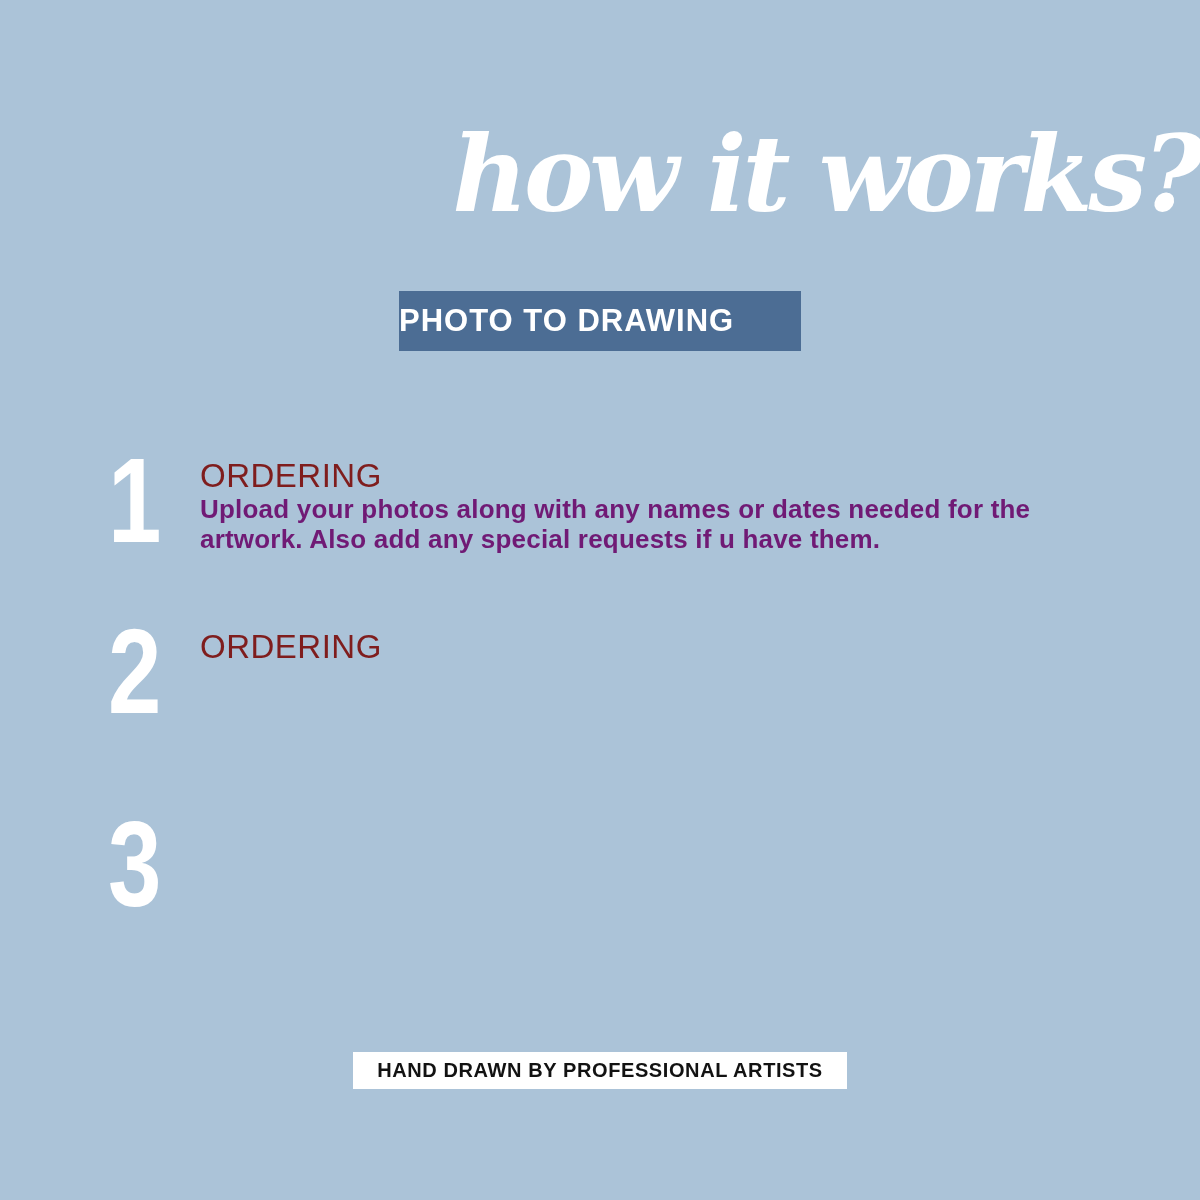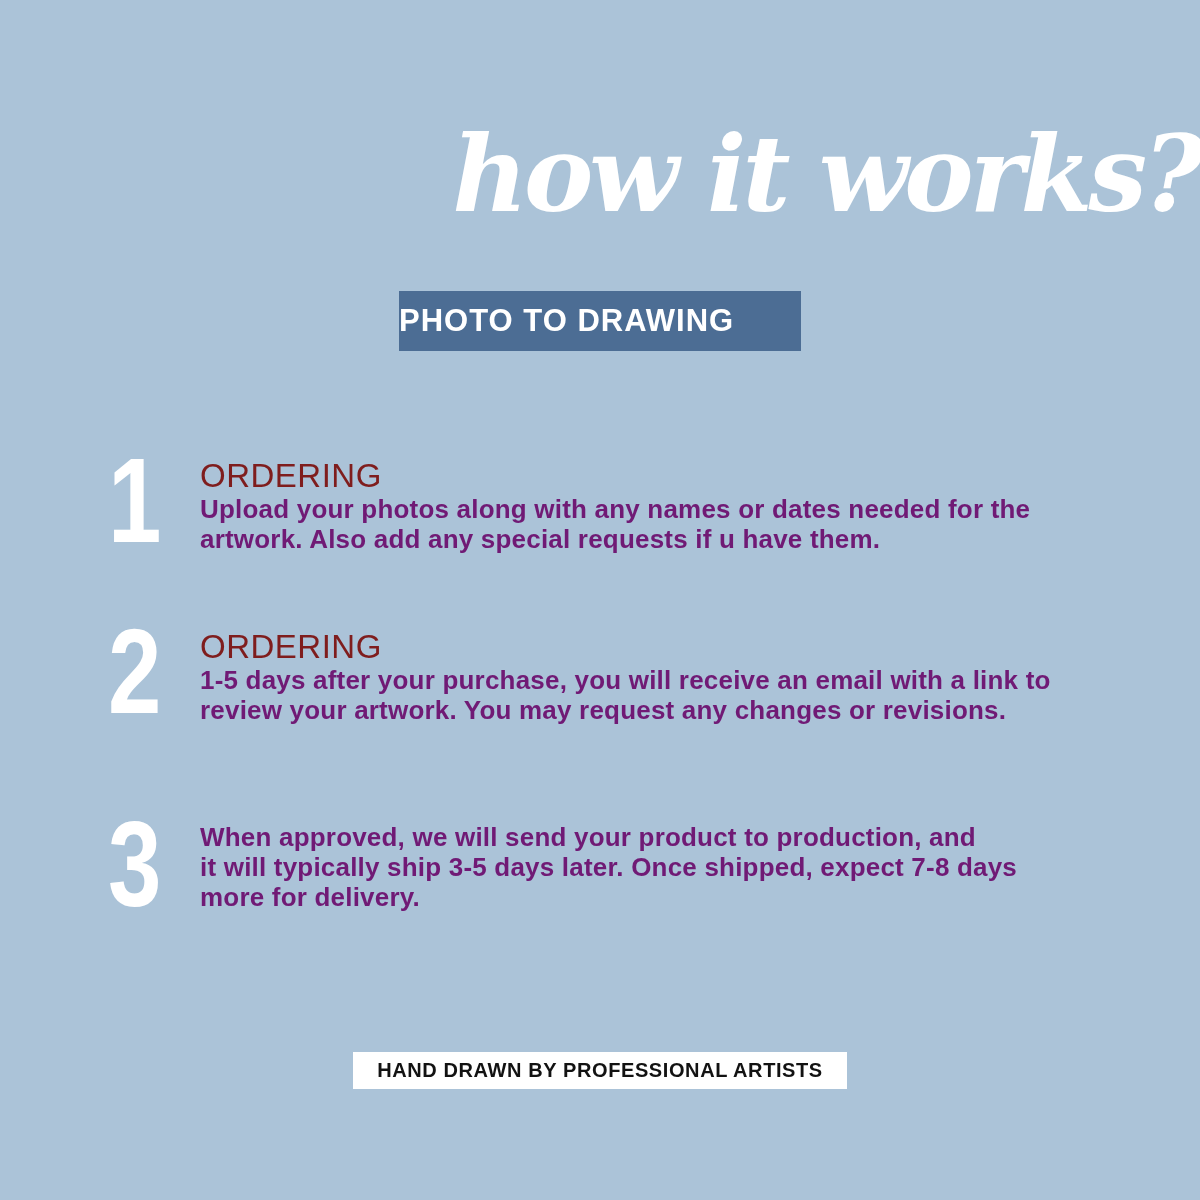--- a/index.html
+++ b/index.html
@@ -131,31 +131,26 @@
       <div class="step-title">ORDERING</div>
       <div class="step-body">Upload your photos along with any names or dates needed for the
 artwork. Also add any special requests if u have them.</div>
     </div>
   </div>
 
   <div class="step step-2">
     <div class="step-number">2</div>
     <div class="step-text">
       <div class="step-title">ORDERING</div>
-      <div class="step-body">1-5 days after your purchase, you will receive an email with a link to
-review your artwork. You may request any changes or revisions.</div>
     </div>
   </div>
 
   <div class="step step-3">
     <div class="step-number">3</div>
     <div class="step-text">
-      <div class="step-body">When approved, we will send your product to production, and
-it will typically ship 3-5 days later. Once shipped, expect 7-8 days
-more for delivery.</div>
     </div>
   </div>
 
   <div class="footer-banner">
     <span>HAND DRAWN BY PROFESSIONAL ARTISTS</span>
   </div>
 
 </div>
 
 </body></html>

